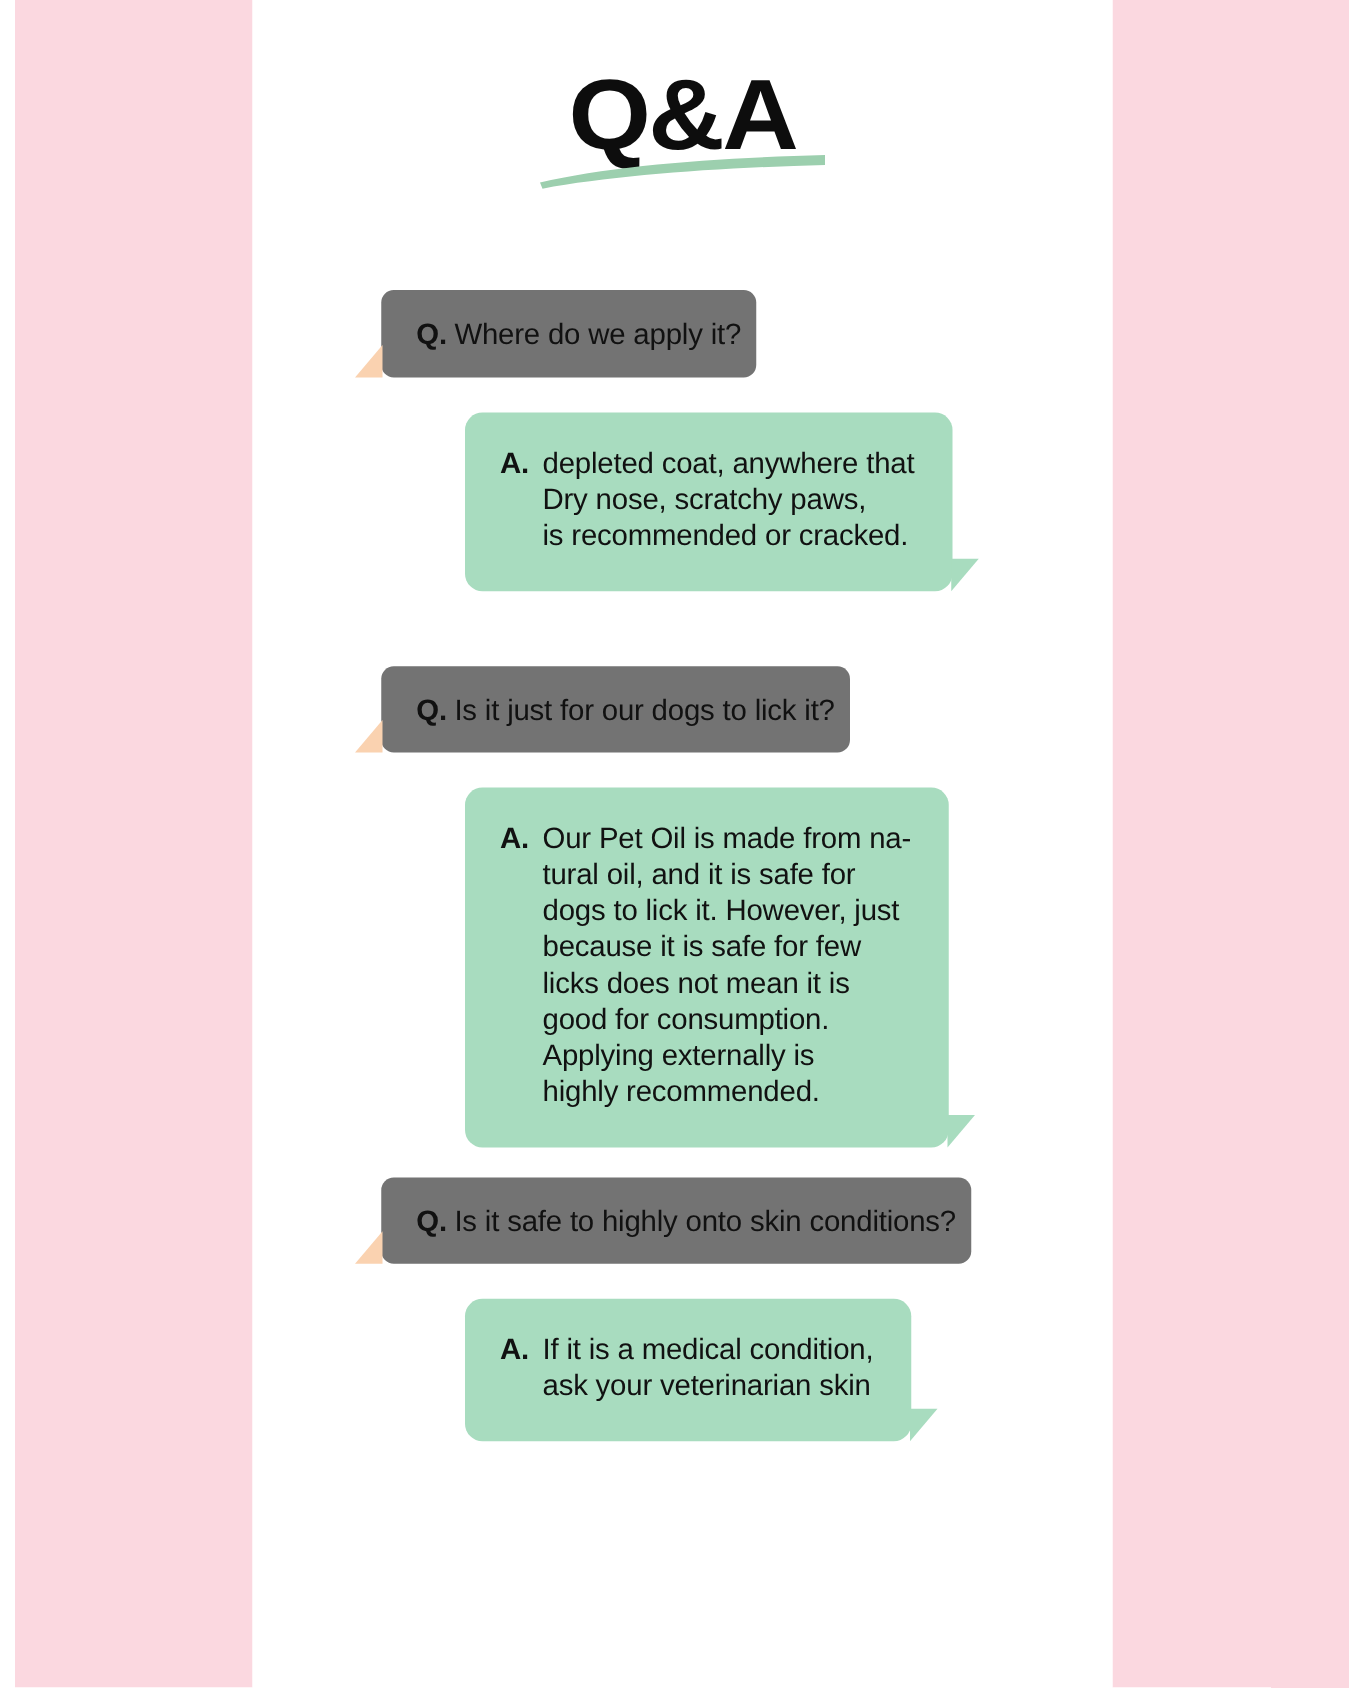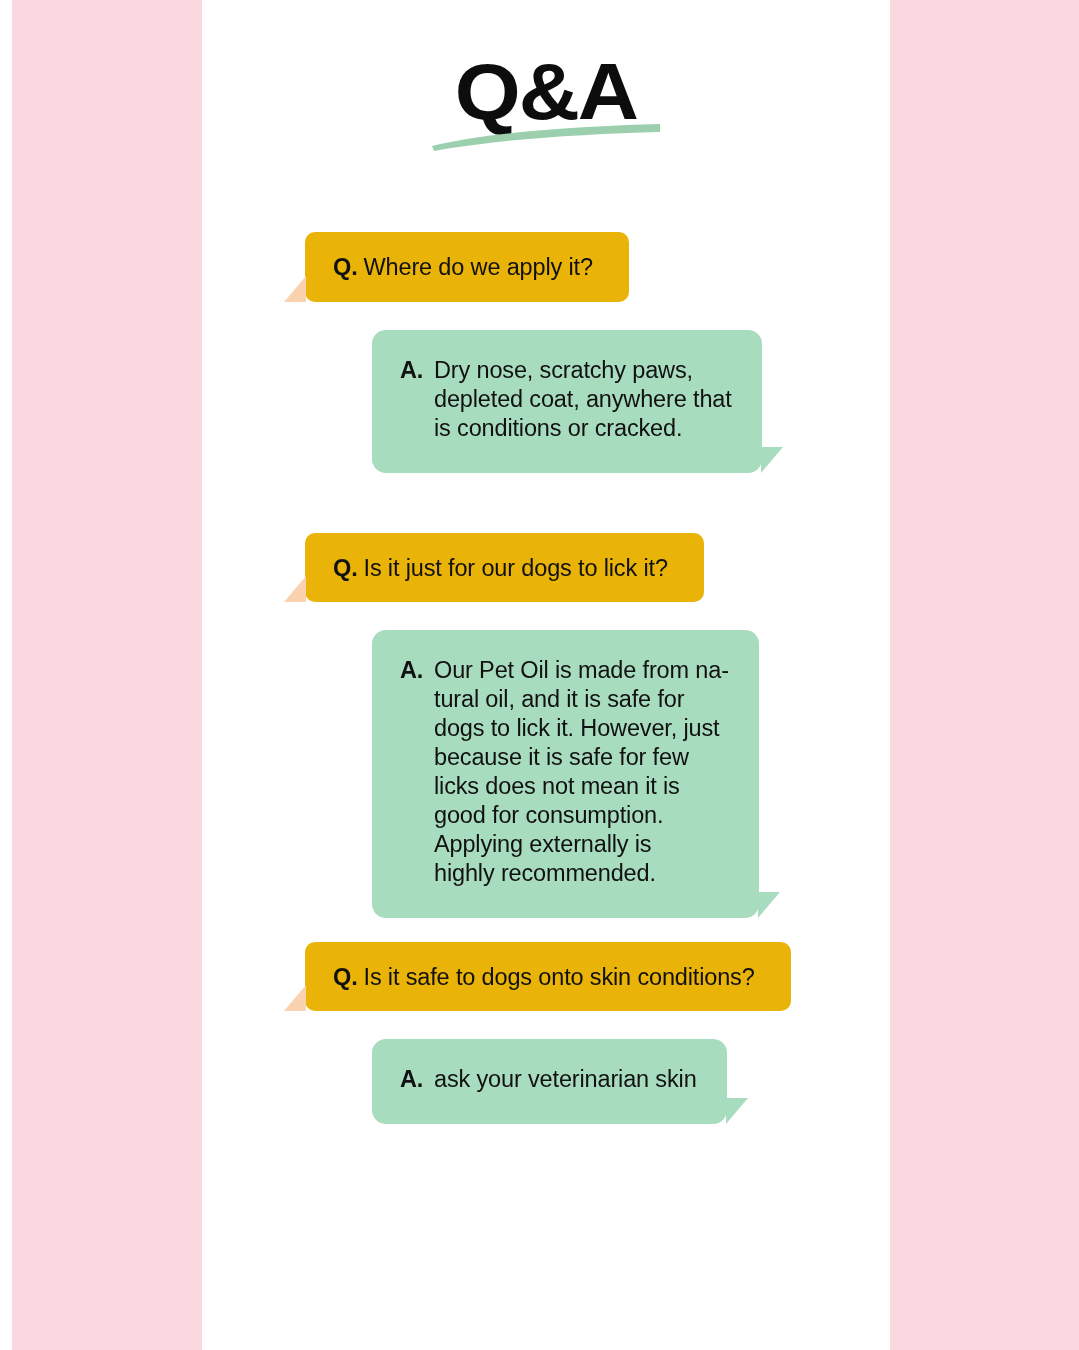--- a/index.html
+++ b/index.html
@@ -94,23 +94,23 @@
 
   .bubble .tail {
     position: absolute;
     width: 0;
     height: 0;
     border-style: solid;
   }
 
   
   .bubble.q {
-    background: #eab308;
+    background: #737373;
     border-radius: 10px;
-    padding: 21px 36px 20px 28px;
+    padding: 21px 12px 20px 28px;
     margin-left: 103px;
     display: inline-block;
   }
   .bubble.q .tail {
     left: -21px;
     bottom: 0;
     border-width: 0 0 26px 22px;
     border-color: transparent transparent #fad2b0 transparent;
   }
 
@@ -179,21 +179,21 @@
           <span class="tail"></span>
           <span class="row">
             <span class="tag">Q.</span><span>Where do we apply it?</span>
           </span>
         </div>
 
         <div class="spacer-md"></div>
 
         <div class="bubble a">
           <span class="tail"></span>
-          <span class="tag">A.</span><span class="a-body"><span class="a-line">Dry nose, scratchy paws,</span><span class="a-line">depleted coat, anywhere that</span><span class="a-line">is conditions or cracked.</span></span>
+          <span class="tag">A.</span><span class="a-body"><span class="a-line">depleted coat, anywhere that</span><span class="a-line">Dry nose, scratchy paws,</span><span class="a-line">is recommended or cracked.</span></span>
         </div>
       </div>
 
       <div class="spacer-lg"></div>
 
       <div class="qa-group">
         <div class="bubble q">
           <span class="tail"></span>
           <span class="row">
             <span class="tag">Q.</span><span>Is it just for our dogs to lick it?</span>
@@ -207,27 +207,27 @@
           <span class="tag">A.</span><span class="a-body"><span class="a-line">Our Pet Oil is made from na-</span><span class="a-line">tural oil, and it is safe for</span><span class="a-line">dogs to lick it. However, just</span><span class="a-line">because it is safe for few</span><span class="a-line">licks does not mean it is</span><span class="a-line">good for consumption.</span><span class="a-line">Applying externally is</span><span class="a-line">highly recommended.</span></span>
         </div>
       </div>
 
       <div class="spacer-sm"></div>
 
       <div class="qa-group">
         <div class="bubble q">
           <span class="tail"></span>
           <span class="row">
-            <span class="tag">Q.</span><span>Is it safe to dogs onto skin conditions?</span>
+            <span class="tag">Q.</span><span>Is it safe to highly onto skin conditions?</span>
           </span>
         </div>
 
         <div class="spacer-md"></div>
 
         <div class="bubble a">
           <span class="tail"></span>
-          <span class="tag">A.</span><span class="a-body"><span class="a-line">ask your veterinarian skin</span></span>
+          <span class="tag">A.</span><span class="a-body"><span class="a-line">If it is a medical condition,</span><span class="a-line">ask your veterinarian skin</span></span>
         </div>
       </div>
 
     </div>
   </div>
 </div>
 
 </body></html>

